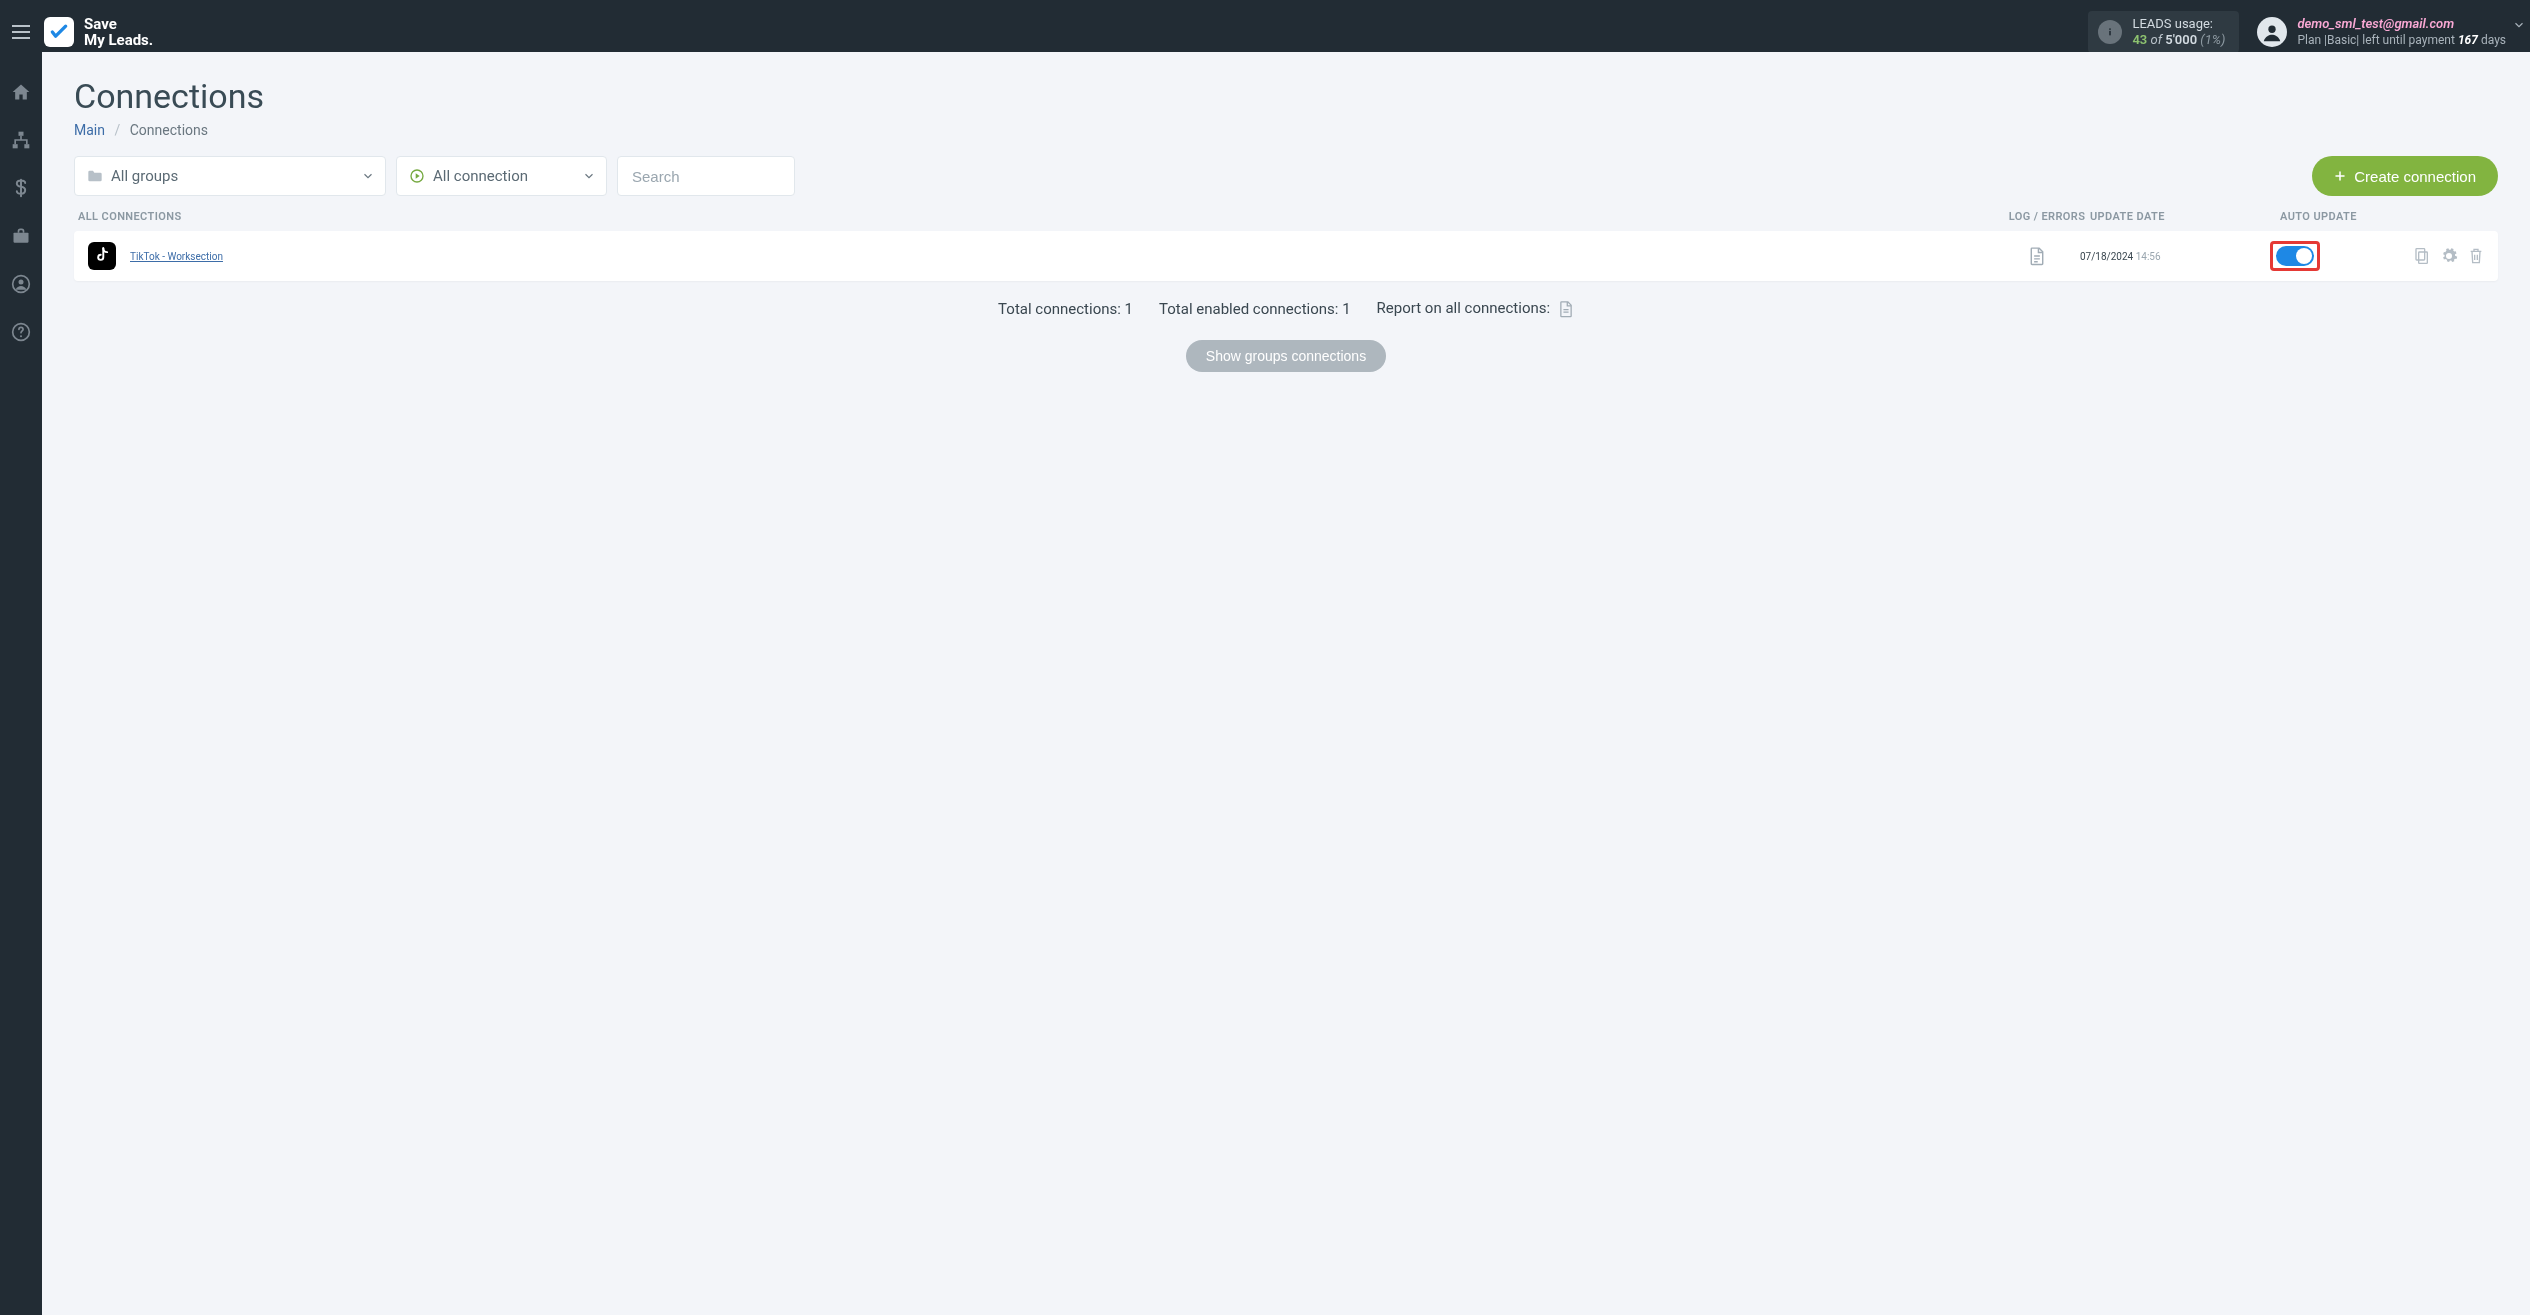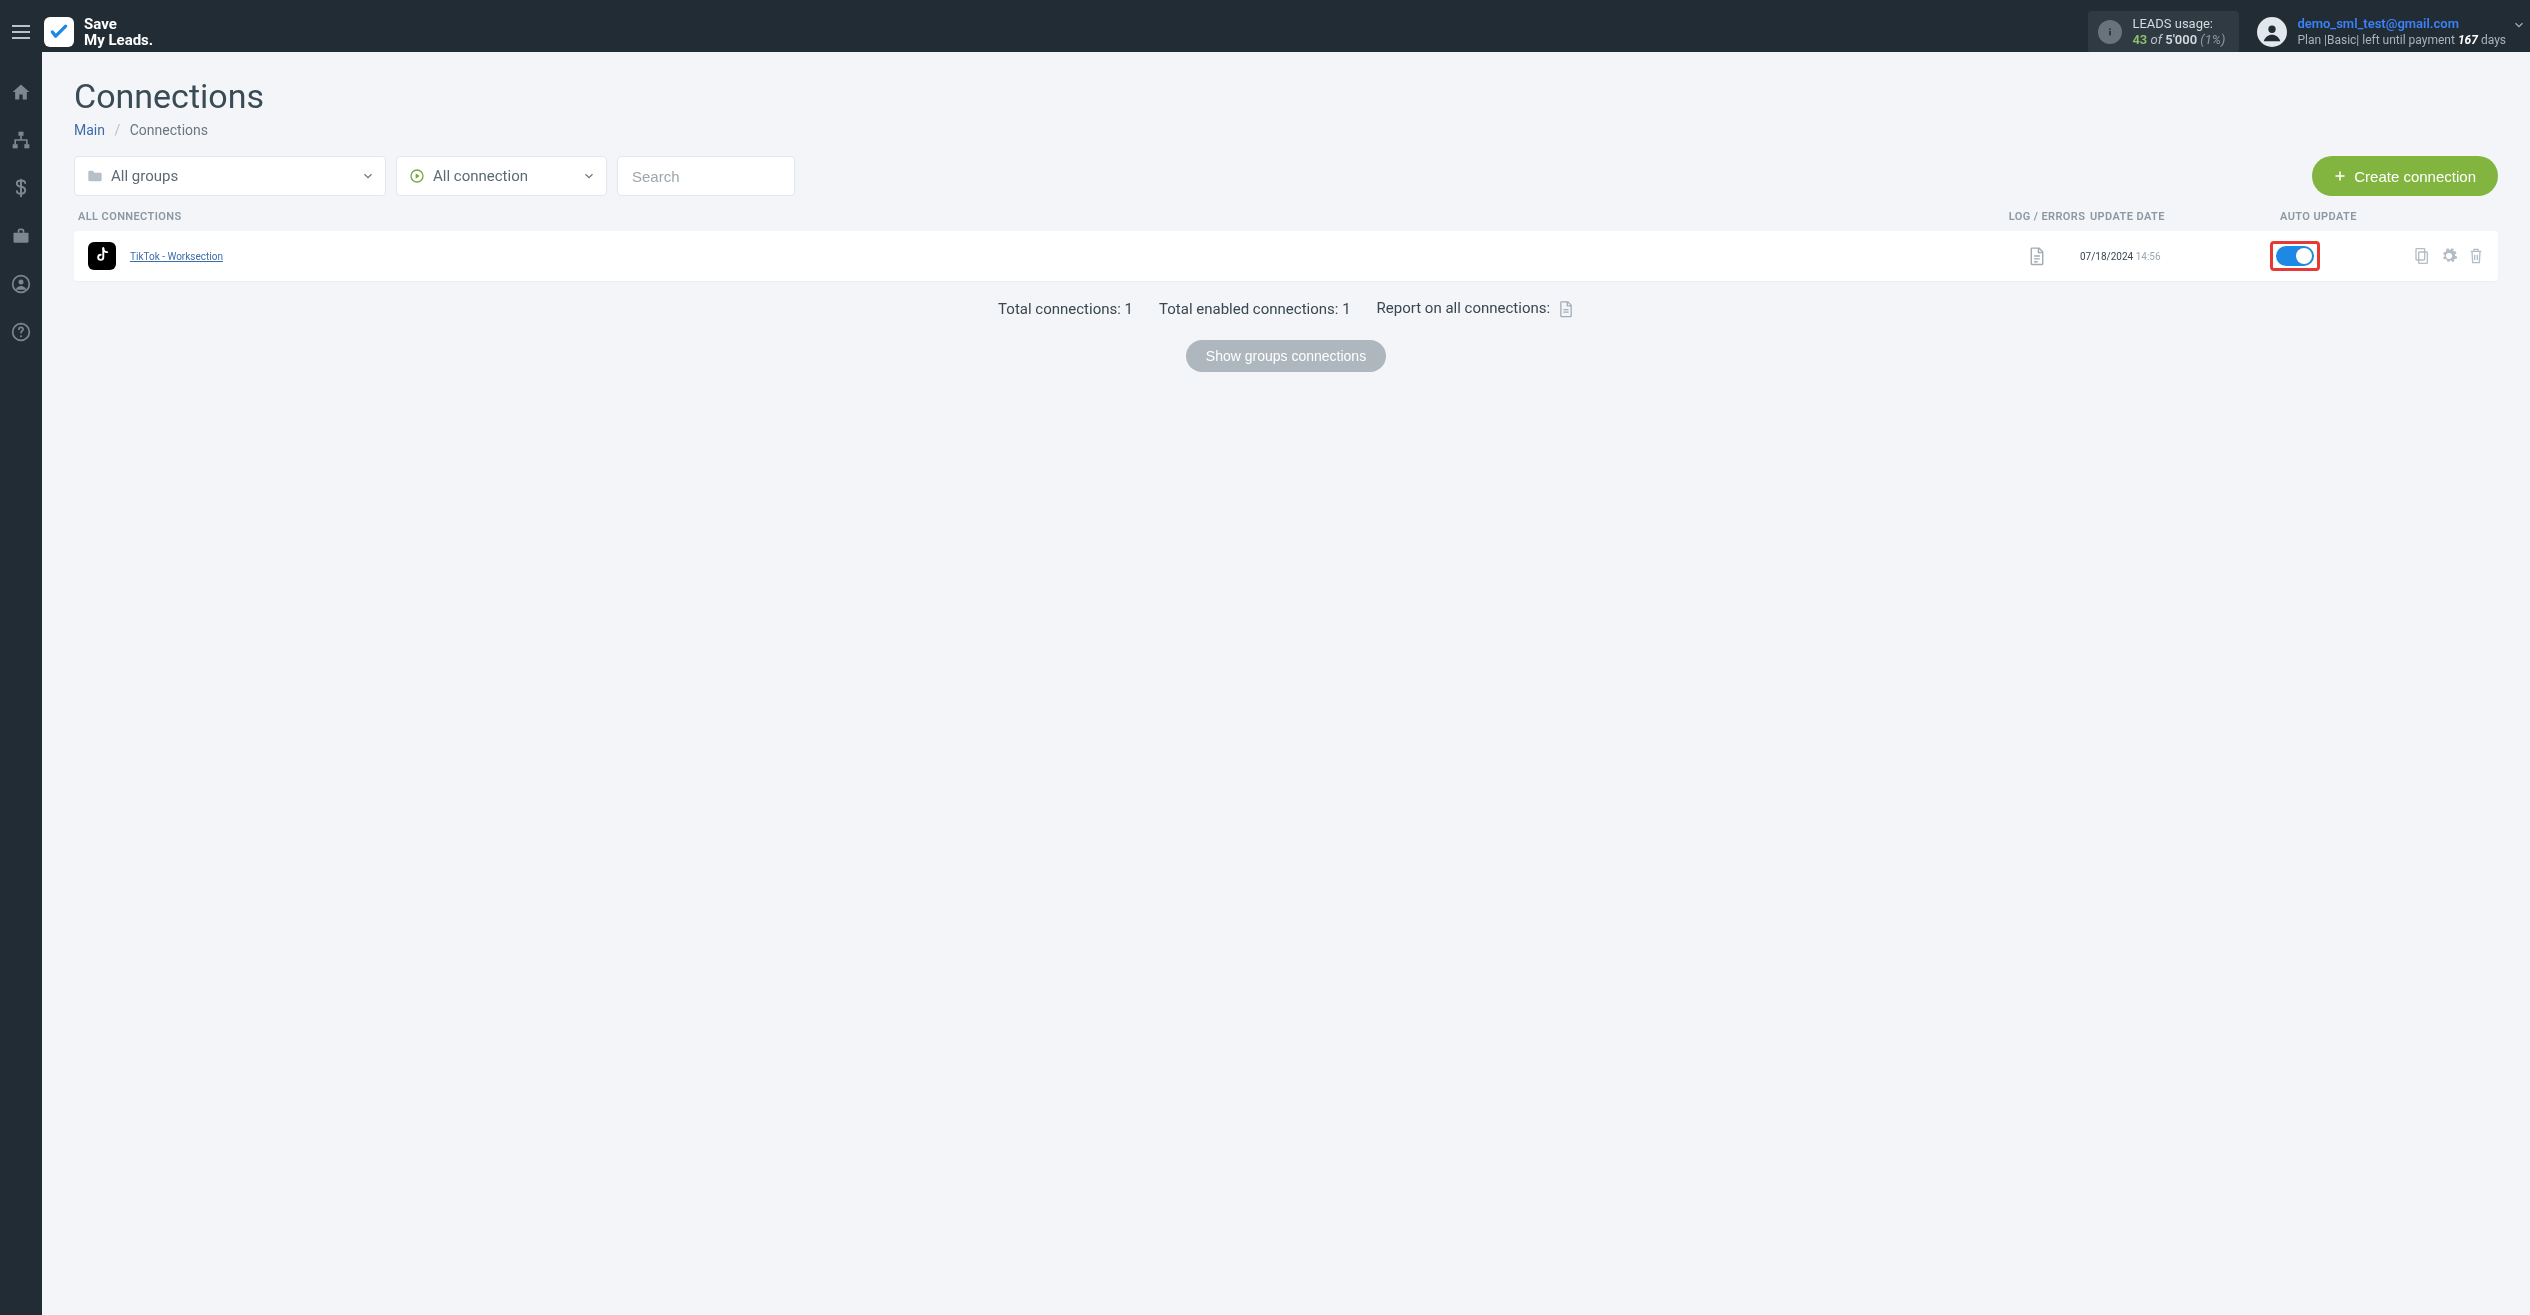--- a/index.html
+++ b/index.html
@@ -20,21 +20,21 @@
 .usage-info-icon { width:24px; height:24px; border-radius:50%; background:#69737b; display:flex; align-items:center; justify-content:center; color:#222c34; }
 .usage-text { font-size:13px; line-height:1.25; }
 .usage-line1 { color:#d3dbe1; }
 .usage-green { color:#8dc26f; font-weight:600; }
 .usage-of { color:#b9c2c9; font-style:italic; }
 .usage-total { color:#d3dbe1; font-weight:600; }
 .usage-pct { color:#8e9aa2; font-style:italic; }
 .user-box { display:flex; align-items:center; gap:10px; }
 .avatar { width:30px; height:30px; border-radius:50%; background:#e1e7ec; display:flex; align-items:center; justify-content:center; color:#222c34; }
 .user-text { font-size:13px; line-height:1.3; }
-.user-email { color:#3b82f6; font-weight:600; }
+.user-email { color:#f9a8d4; font-weight:600;font-style:italic; }
 .user-sub { color:#a9b3bb; font-size:12px; }
 .user-sub b { color:#fff; font-weight:700;font-style:italic; }
 .dd-caret { color:#a9b3bb; margin-left:0px; position:absolute; right:4px; top:18px; }
 
 
 .sidebar {
   position:absolute; top:52px; left:0; bottom:0; width:42px; background:#222c34;
   display:flex; flex-direction:column; align-items:center; padding-top:28px; gap:24px;
 }
 .sidebar .sb-item { width:24px; height:24px; color:#7d8790; display:flex; align-items:center; justify-content:center; cursor:pointer; }

